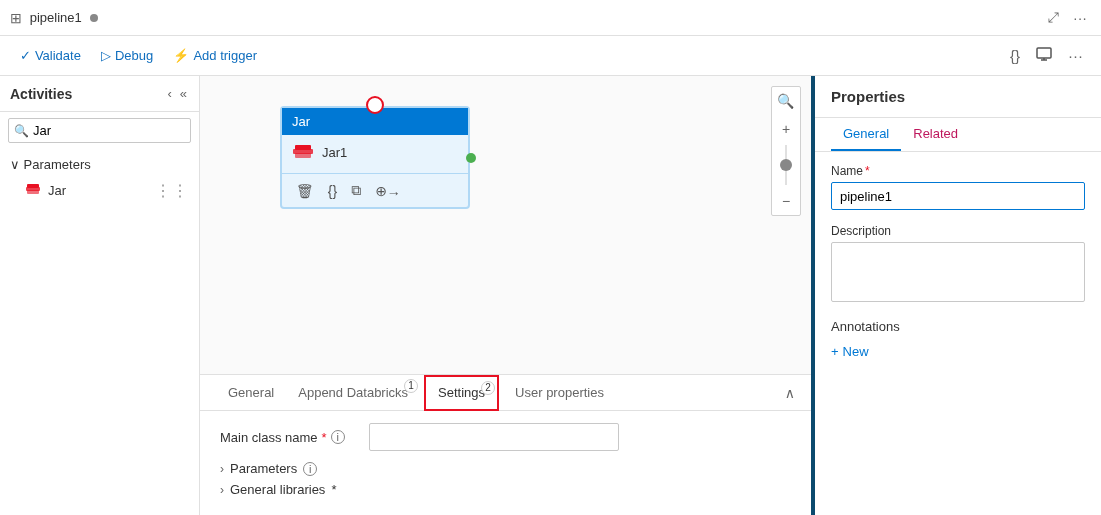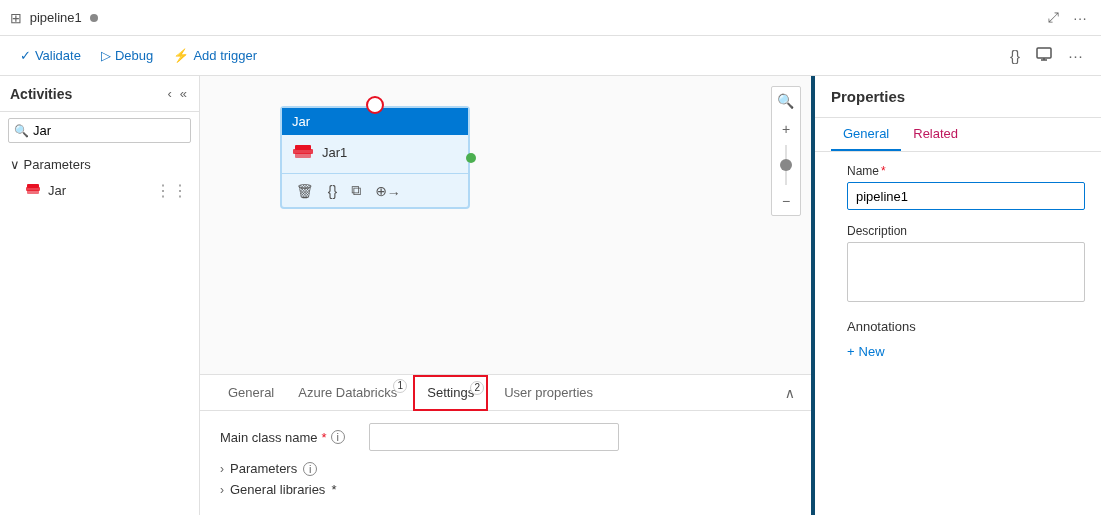--- a/index.html
+++ b/index.html
@@ -153,21 +153,21 @@
     }
     .right-panel-header { padding: 12px 16px; border-bottom: 1px solid #e0e0e0; }
     .right-panel-title { font-size: 15px; font-weight: 600; }
     .right-panel-tabs { display: flex; gap: 0; border-bottom: 1px solid #e0e0e0; padding: 0 16px; }
     .right-panel-tab {
       padding: 8px 12px; font-size: 13px; cursor: pointer; color: #be185d;
       border-bottom: 2px solid transparent;
     }
     .right-panel-tab.active { color: #0078d4; border-bottom-color: #0078d4; font-weight: 500; }
     .right-panel-content { padding: 12px 16px; flex: 1; overflow-y: auto; }
-    .right-field { margin-bottom: 14px; margin-left: 16px; }
+    .right-field { margin-bottom: 14px; }
     .right-field-label { font-size: 12px; color: #333; margin-bottom: 4px; display: flex; align-items: center; gap: 2px; }
     .right-field-label .required { color: #e81123; }
     .right-field-input {
       width: 100%; height: 28px; border: 1px solid #0078d4; border-radius: 2px;
       padding: 0 8px; font-size: 13px; outline: none;
     }
     .right-field-textarea {
       width: 100%; height: 60px; border: 1px solid #c8c8c8; border-radius: 2px;
       padding: 6px 8px; font-size: 13px; outline: none; resize: none;
     }
@@ -291,21 +291,21 @@
         <button class="canvas-zoom-btn">−</button>
       </div>
     </div>
 
     <div class="bottom-panel">
       <div class="bottom-tabs">
         <div class="bottom-tab">
           <span>General</span>
         </div>
         <div class="bottom-tab" style="position:relative;">
-          <span>Azure Databricks</span>
+          <span>Append Databricks</span>
           <span class="bottom-tab-badge">1</span>
         </div>
         <div class="bottom-tab active-box" style="position:relative; margin: 0 4px;">
           <span>Settings</span>
           <span class="bottom-tab-badge">2</span>
         </div>
         <div class="bottom-tab">
           <span>User properties</span>
         </div>
         <button class="bottom-tab-collapse">∧</button>

